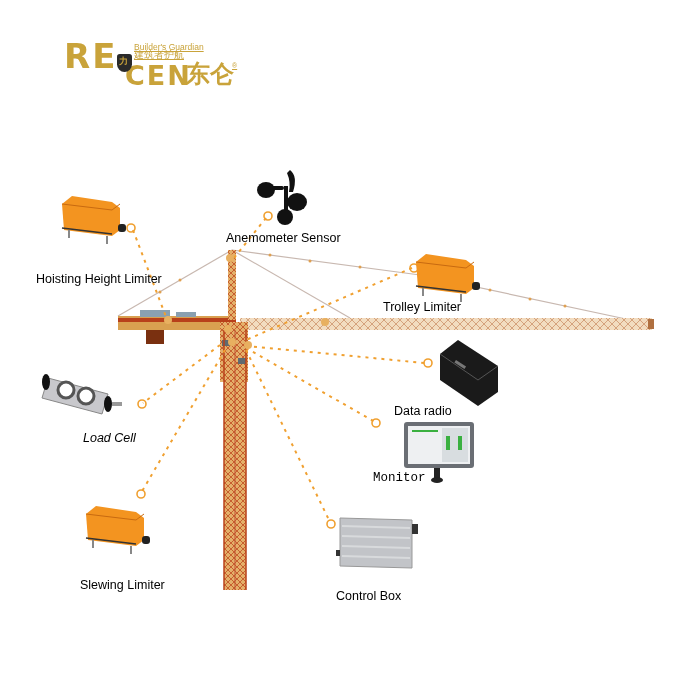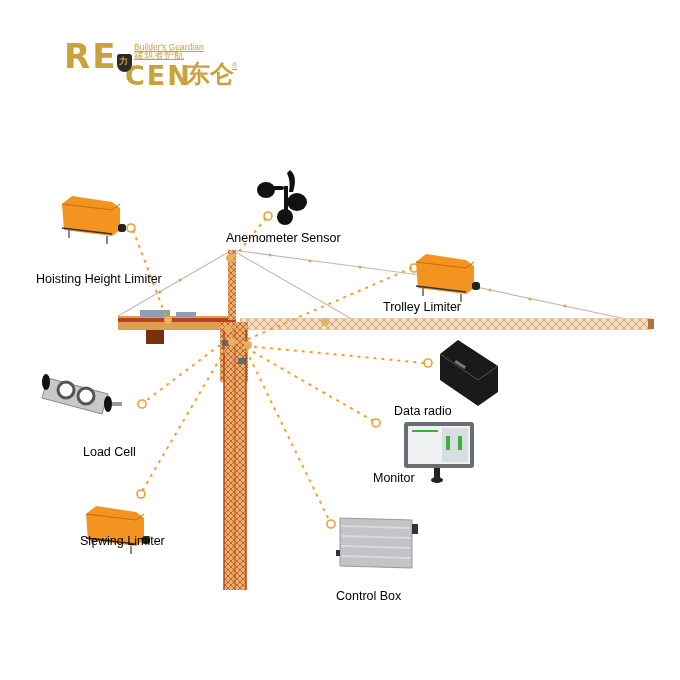--- a/index.html
+++ b/index.html
@@ -178,16 +178,16 @@
     </g>
     <rect x="412" y="524" width="6" height="10" fill="#333"></rect>
     <rect x="336" y="550" width="4" height="6" fill="#333"></rect>
   </g>
 </svg>
 
 <div class="label" style="left:36px;top:272px;">Hoisting Height Limiter</div>
 <div class="label" style="left:226px;top:231px;">Anemometer Sensor</div>
 <div class="label" style="left:383px;top:300px;text-align:center;">Trolley Limiter</div>
 <div class="label" style="left:394px;top:382px;margin-top:22px;">Data radio</div>
-<div class="label" style="left:83px;top:445px;">Load Cell</div>
-<div class="label" style="left:373px;top:471px;">Monitor</div>
-<div class="label" style="left:80px;top:534px;">Slewing Limiter</div>
+<div class="label" style="left:83px;top:431px;font-style:italic;">Load Cell</div>
+<div class="label" style="left:373px;top:471px;font-family:Liberation Mono, monospace;">Monitor</div>
+<div class="label" style="left:80px;top:578px;">Slewing Limiter</div>
 <div class="label" style="left:336px;top:577px;margin-top:12px;">Control Box</div>
 
 </body></html>

